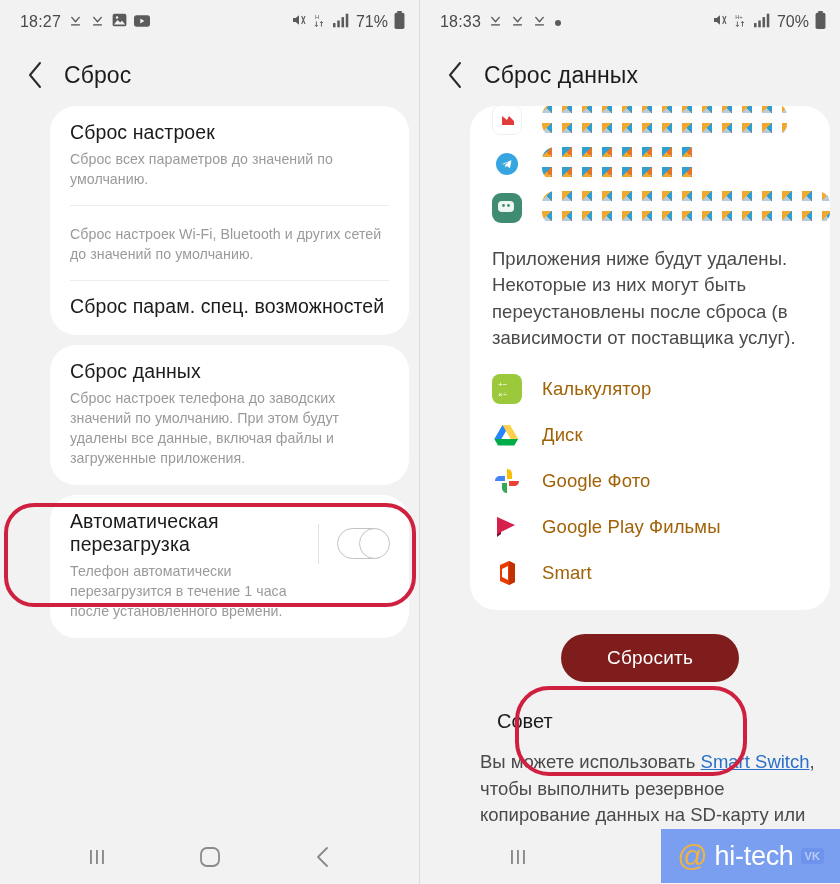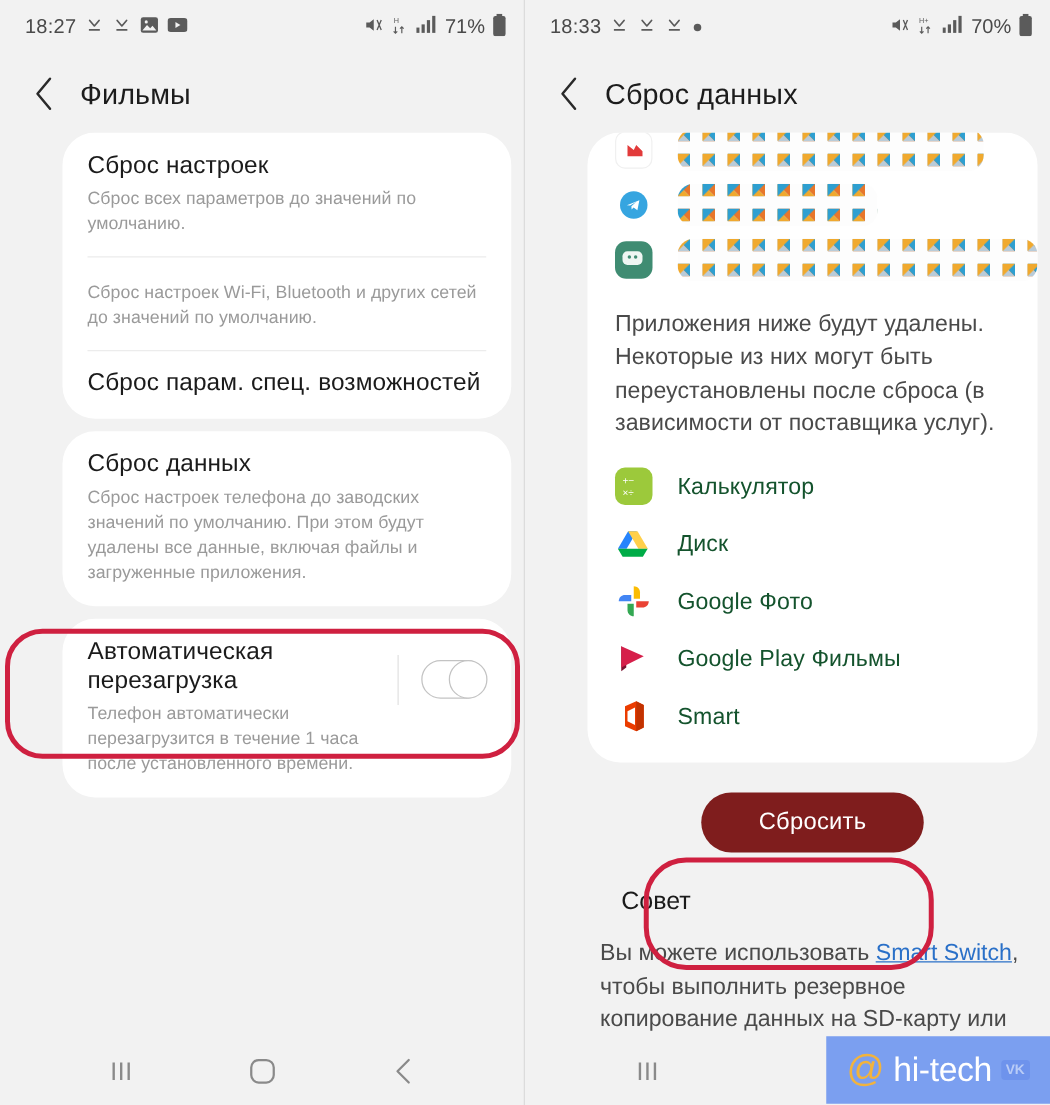--- a/index.html
+++ b/index.html
@@ -102,21 +102,21 @@
   }
   .app-row {
     display: flex; align-items: center;
     padding: 7px 0 7px 22px; min-height: 46px;
   }
   .app-icon {
     width: 30px; height: 30px; flex: 0 0 30px;
     border-radius: 8px; margin-right: 20px;
     position: relative;
   }
-  .app-label { font-size: 18.5px; color: #14532d; letter-spacing: .1px; }
+  .app-label { font-size: 18.5px; color: #a16207; letter-spacing: .1px; }
   .notice {
     font-size: 18.5px; color: #4a4a4a; line-height: 1.43;
     padding: 16px 22px 14px 22px; letter-spacing: .05px;
   }
 
   
   .censor {
     height: 28px; border-radius: 13px;
     background-color: #fdfdfd;
     background-image:
@@ -239,21 +239,21 @@
         </span>
       </div>
     </div>
 
     <div class="actionbar">
       <div class="back-chevron">
         <svg width="17" height="28" viewBox="0 0 17 28">
             <path d="M13 2L3 14l10 12" stroke="#2a2a2a" stroke-width="2" fill="none" stroke-linecap="round" stroke-linejoin="round"></path>
           </svg>
       </div>
-      <div class="ab-title">Фильмы</div>
+      <div class="ab-title">Сброс</div>
     </div>
 
     <div class="content">
 
       <div class="card">
         <div class="row">
           <div class="row-title">Сброс настроек</div>
           <div class="row-sub">Сброс всех параметров до значений по умолчанию.</div>
         </div>
         <div class="row">

